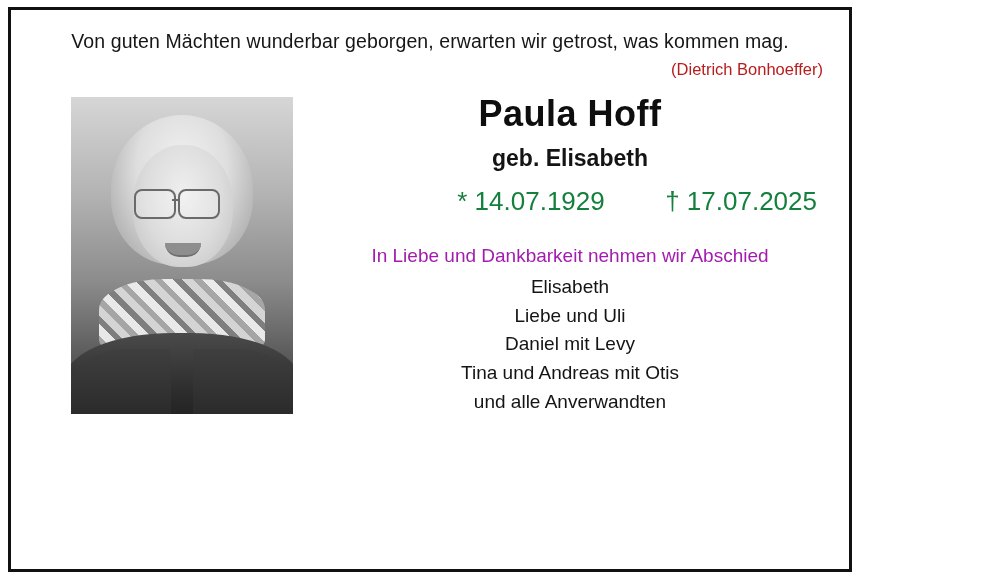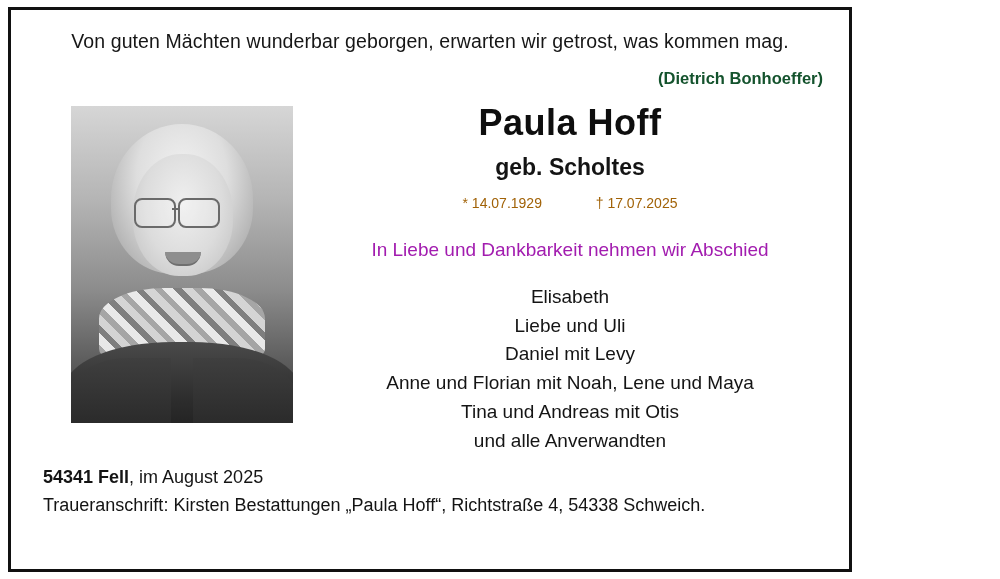--- a/index.html
+++ b/index.html
@@ -44,24 +44,23 @@
     color: #161616;
     letter-spacing: 0.1px;
   }
   .quote-line {
     display: block;
     white-space: nowrap;
   }
   .quote-author {
     text-align: right;
     font-size: 16.5px;
-    margin-top: 13px;
+    margin-top: 4px;
     padding-right: 4px;
-    color: #14532d;
-    font-weight: bold;
+    color: #b91c1c;
   }
 
   
   .body-row {
     position: relative;
     margin-top: 14px;
     min-height: 325px;
   }
   .photo {
     position: absolute;
@@ -159,36 +158,37 @@
     color: #0e0e0e;
     margin-top: 6px;
   }
   .maiden {
     font-size: 23px;
     font-weight: bold;
     margin-top: 10px;
     color: #141414;
   }
   .dates {
-    font-size: 14px;
+    font-size: 26px;
     margin-top: 14px;
-    color: #a16207;
+    color: #15803d;
+    text-align: right;
   }
   .dates .sep {
     display: inline-block;
     width: 46px;
   }
   .tribute {
     font-size: 19px;
     margin-top: 28px;
     color: #a21caf;
   }
   .mourners {
     font-size: 19px;
-    margin-top: 22px;
+    margin-top: 6px;
     line-height: 1.52;
     color: #141414;
   }
   .mourners div {
     white-space: nowrap;
   }
 
   
   .footer {
     margin-top: 8px;
@@ -227,42 +227,34 @@
           <div class="bridge"></div>
           <div class="mouth"></div>
           <div class="scarf"></div>
           <div class="coat"></div>
           <div class="shoulder-l"></div>
           <div class="shoulder-r"></div>
         </div>
 
         <div class="text-col">
           <div class="name">Paula Hoff</div>
-          <div class="maiden">geb. Scholtes</div>
+          <div class="maiden">geb. Elisabeth</div>
           <div class="dates">
             <span>* 14.07.1929</span>
             <span class="sep"></span>
             <span>† 17.07.2025</span>
           </div>
           <div class="tribute">In Liebe und Dankbarkeit nehmen wir Abschied</div>
           <div class="mourners">
             <div>Elisabeth</div>
             <div>Liebe und Uli</div>
             <div>Daniel mit Levy</div>
-            <div>Anne und Florian mit Noah, Lene und Maya</div>
             <div>Tina und Andreas mit Otis</div>
             <div>und alle Anverwandten</div>
           </div>
         </div>
 
       </div>
 
-      <div class="footer">
-        <div class="place-line">
-          <strong>54341 Fell</strong><span>, im August 2025</span>
-        </div>
-        <div class="address-line">Traueranschrift: Kirsten Bestattungen „Paula Hoff“, Richtstraße 4, 54338 Schweich.</div>
-
-      </div>
 
     </div>
   </div>
 </div>
 
 </body></html>

